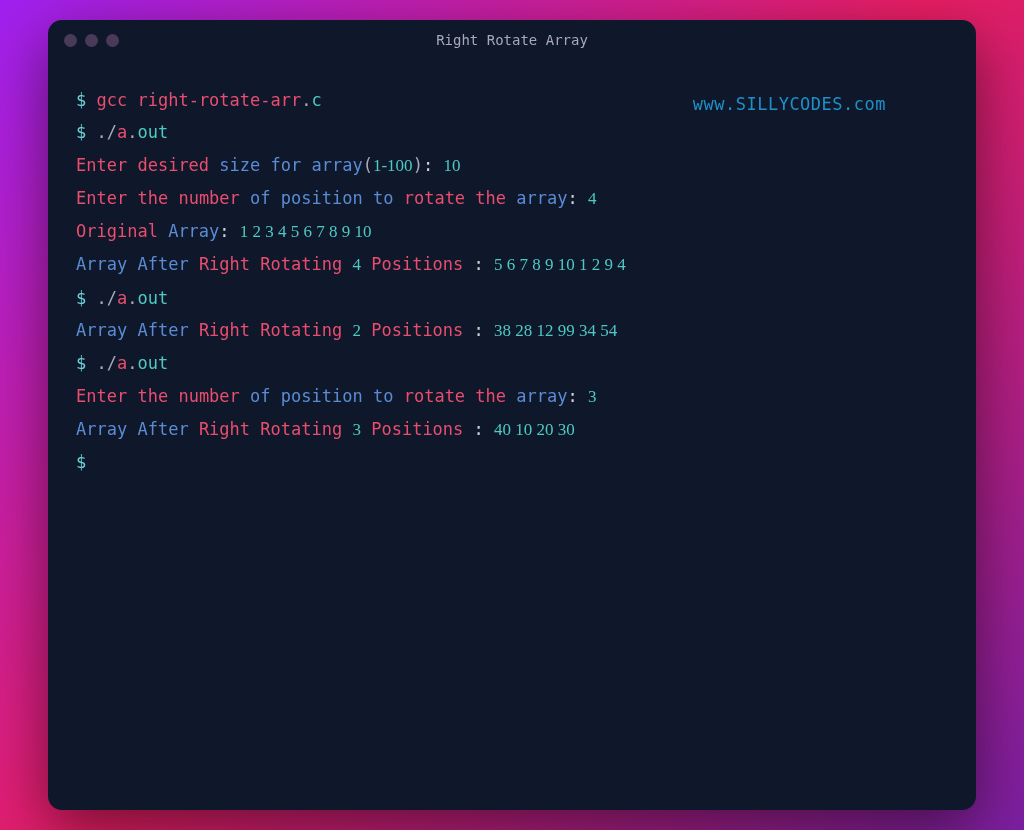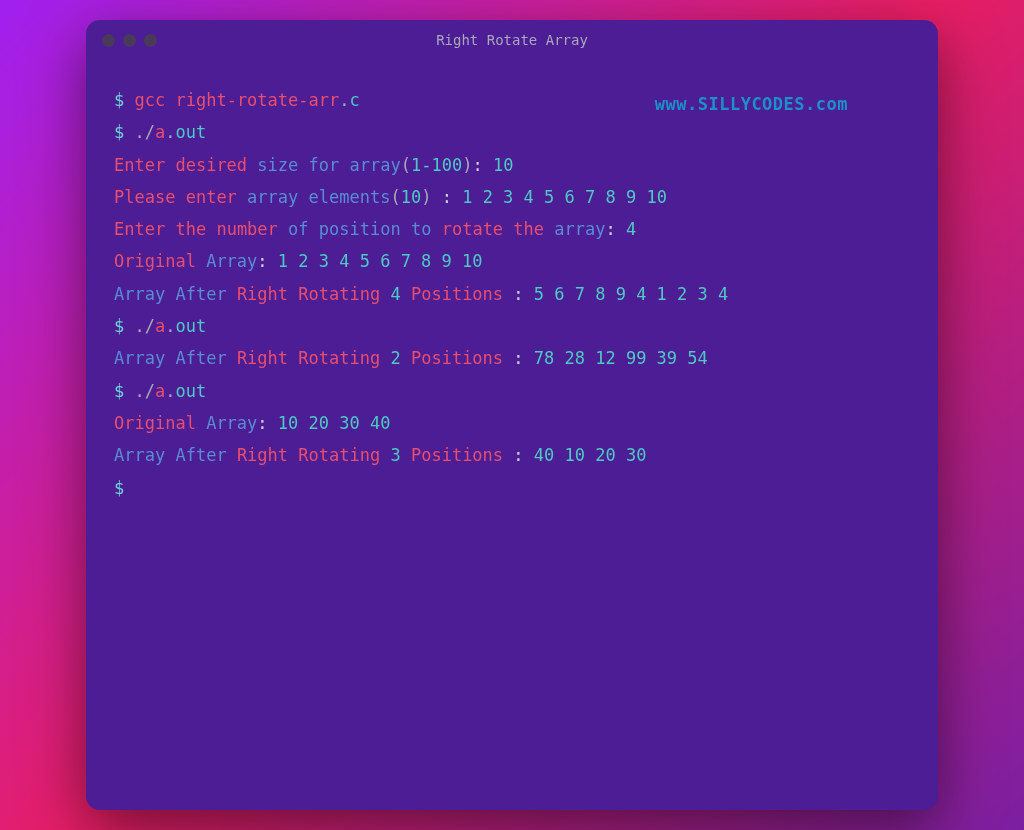--- a/index.html
+++ b/index.html
@@ -7,23 +7,23 @@
   width: 1024px;
   height: 830px;
   background: linear-gradient(135deg, #a020f0 0%, #e91e63 50%, #7b1fa2 100%);
   display: flex;
   align-items: center;
   justify-content: center;
   font-family: 'Menlo', 'Monaco', 'Consolas', monospace;
   overflow: hidden;
 }
 .terminal-window {
-  width: 852px;
+  width: 928px;
   height: 790px;
-  background: #4c1d95;
+  background: #0f172a;
   border-radius: 14px;
   box-shadow: 0 20px 60px rgba(0,0,0,0.5);
   display: flex;
   flex-direction: column;
   position: relative;
 }
 .title-bar {
   height: 40px;
   display: flex;
   align-items: center;
@@ -58,28 +58,28 @@
 }
 .line { white-space: pre; }
 .prompt { color: #6bcfd4; }
 .cmd-red { color: #e94e6e; }
 .cmd-teal { color: #4ec9c4; }
 .dot { color: #a9a9b8; }
 .slash { color: #a9a9b8; }
 .red { color: #e94e6e; text-align: right; }
 .blue { color: #5a8cd4; }
 .white { color: #d0d0d8; }
-.num { color: #4ec9c4; }
+.num { color: #4ec9c4; font-family: Liberation Serif, serif; }
 .paren { color: #a9a9b8; }
 .watermark {
   position: absolute;
   top: 74px;
   right: 90px;
   color: #1e90c8;
-  font-weight: bold;
+  font-weight: normal;
   font-size: 17px;
   letter-spacing: 0.5px;
 }
 </style>
 </head>
 <body>
 
 <div class="terminal-window">
   <div class="title-bar">
     <div class="traffic-lights">
@@ -93,41 +93,40 @@
   <div class="watermark">www.SILLYCODES.com</div>
 
   <div class="terminal-body">
 
     <div class="line"><span class="prompt">$</span> <span class="cmd-red">gcc</span> <span class="cmd-red">right-rotate-arr</span><span class="dot">.</span><span class="cmd-teal">c</span></div>
 
     <div class="line"><span class="prompt">$</span> <span class="dot">.</span><span class="slash">/</span><span class="cmd-red">a</span><span class="dot">.</span><span class="cmd-teal">out</span></div>
 
     <div class="line"><span class="red">Enter</span> <span class="red">desired</span> <span class="blue">size</span> <span class="blue">for</span> <span class="blue">array</span><span class="paren">(</span><span class="num">1-100</span><span class="paren">)</span><span class="white">:</span> <span class="num">10</span></div>
 
-    <div class="line"><span class="red">Please</span> <span class="red">enter</span> <span class="blue">array</span> <span class="blue">elements</span><span class="paren">(</span><span class="num">10</span><span class="paren">)</span> <span class="white">:</span> <span class="num">1 2 3 4 5 6 7 8 9 10</span></div>
 
     <div class="line"><span class="red">Enter</span> <span class="red">the</span> <span class="red">number</span> <span class="blue">of</span> <span class="blue">position</span> <span class="blue">to</span> <span class="red">rotate</span> <span class="red">the</span> <span class="blue">array</span><span class="white">:</span> <span class="num">4</span></div>
 
     <div class="line"><span class="red">Original</span> <span class="blue">Array</span><span class="white">:</span> <span class="num">1 2 3 4 5 6 7 8 9 10</span></div>
 
-    <div class="line"><span class="blue">Array</span> <span class="blue">After</span> <span class="red">Right</span> <span class="red">Rotating</span> <span class="num">4</span> <span class="red">Positions</span><span class="white"> : </span><span class="num">5 6 7 8 9 4 1 2 3 4</span></div>
+    <div class="line"><span class="blue">Array</span> <span class="blue">After</span> <span class="red">Right</span> <span class="red">Rotating</span> <span class="num">4</span> <span class="red">Positions</span><span class="white"> : </span><span class="num">5 6 7 8 9 10 1 2 9 4</span></div>
 
     <div class="line"><span class="prompt">$</span> <span class="dot">.</span><span class="slash">/</span><span class="cmd-red">a</span><span class="dot">.</span><span class="cmd-teal">out</span></div>
 
 
 
 
 
-    <div class="line"><span class="blue">Array</span> <span class="blue">After</span> <span class="red">Right</span> <span class="red">Rotating</span> <span class="num">2</span> <span class="red">Positions</span><span class="white"> : </span><span class="num">78 28 12 99 39 54</span></div>
+    <div class="line"><span class="blue">Array</span> <span class="blue">After</span> <span class="red">Right</span> <span class="red">Rotating</span> <span class="num">2</span> <span class="red">Positions</span><span class="white"> : </span><span class="num">38 28 12 99 34 54</span></div>
 
     <div class="line"><span class="prompt">$</span> <span class="dot">.</span><span class="slash">/</span><span class="cmd-red">a</span><span class="dot">.</span><span class="cmd-teal">out</span></div>
 
 
 
+    <div class="line"><span class="red">Enter</span> <span class="red">the</span> <span class="red">number</span> <span class="blue">of</span> <span class="blue">position</span> <span class="blue">to</span> <span class="red">rotate</span> <span class="red">the</span> <span class="blue">array</span><span class="white">:</span> <span class="num">3</span></div>
 
-    <div class="line"><span class="red">Original</span> <span class="blue">Array</span><span class="white">:</span> <span class="num">10 20 30 40</span></div>
 
     <div class="line"><span class="blue">Array</span> <span class="blue">After</span> <span class="red">Right</span> <span class="red">Rotating</span> <span class="num">3</span> <span class="red">Positions</span><span class="white"> : </span><span class="num">40 10 20 30</span></div>
 
     <div class="line"><span class="prompt">$</span></div>
 
   </div>
 </div>
 
 </body></html>

